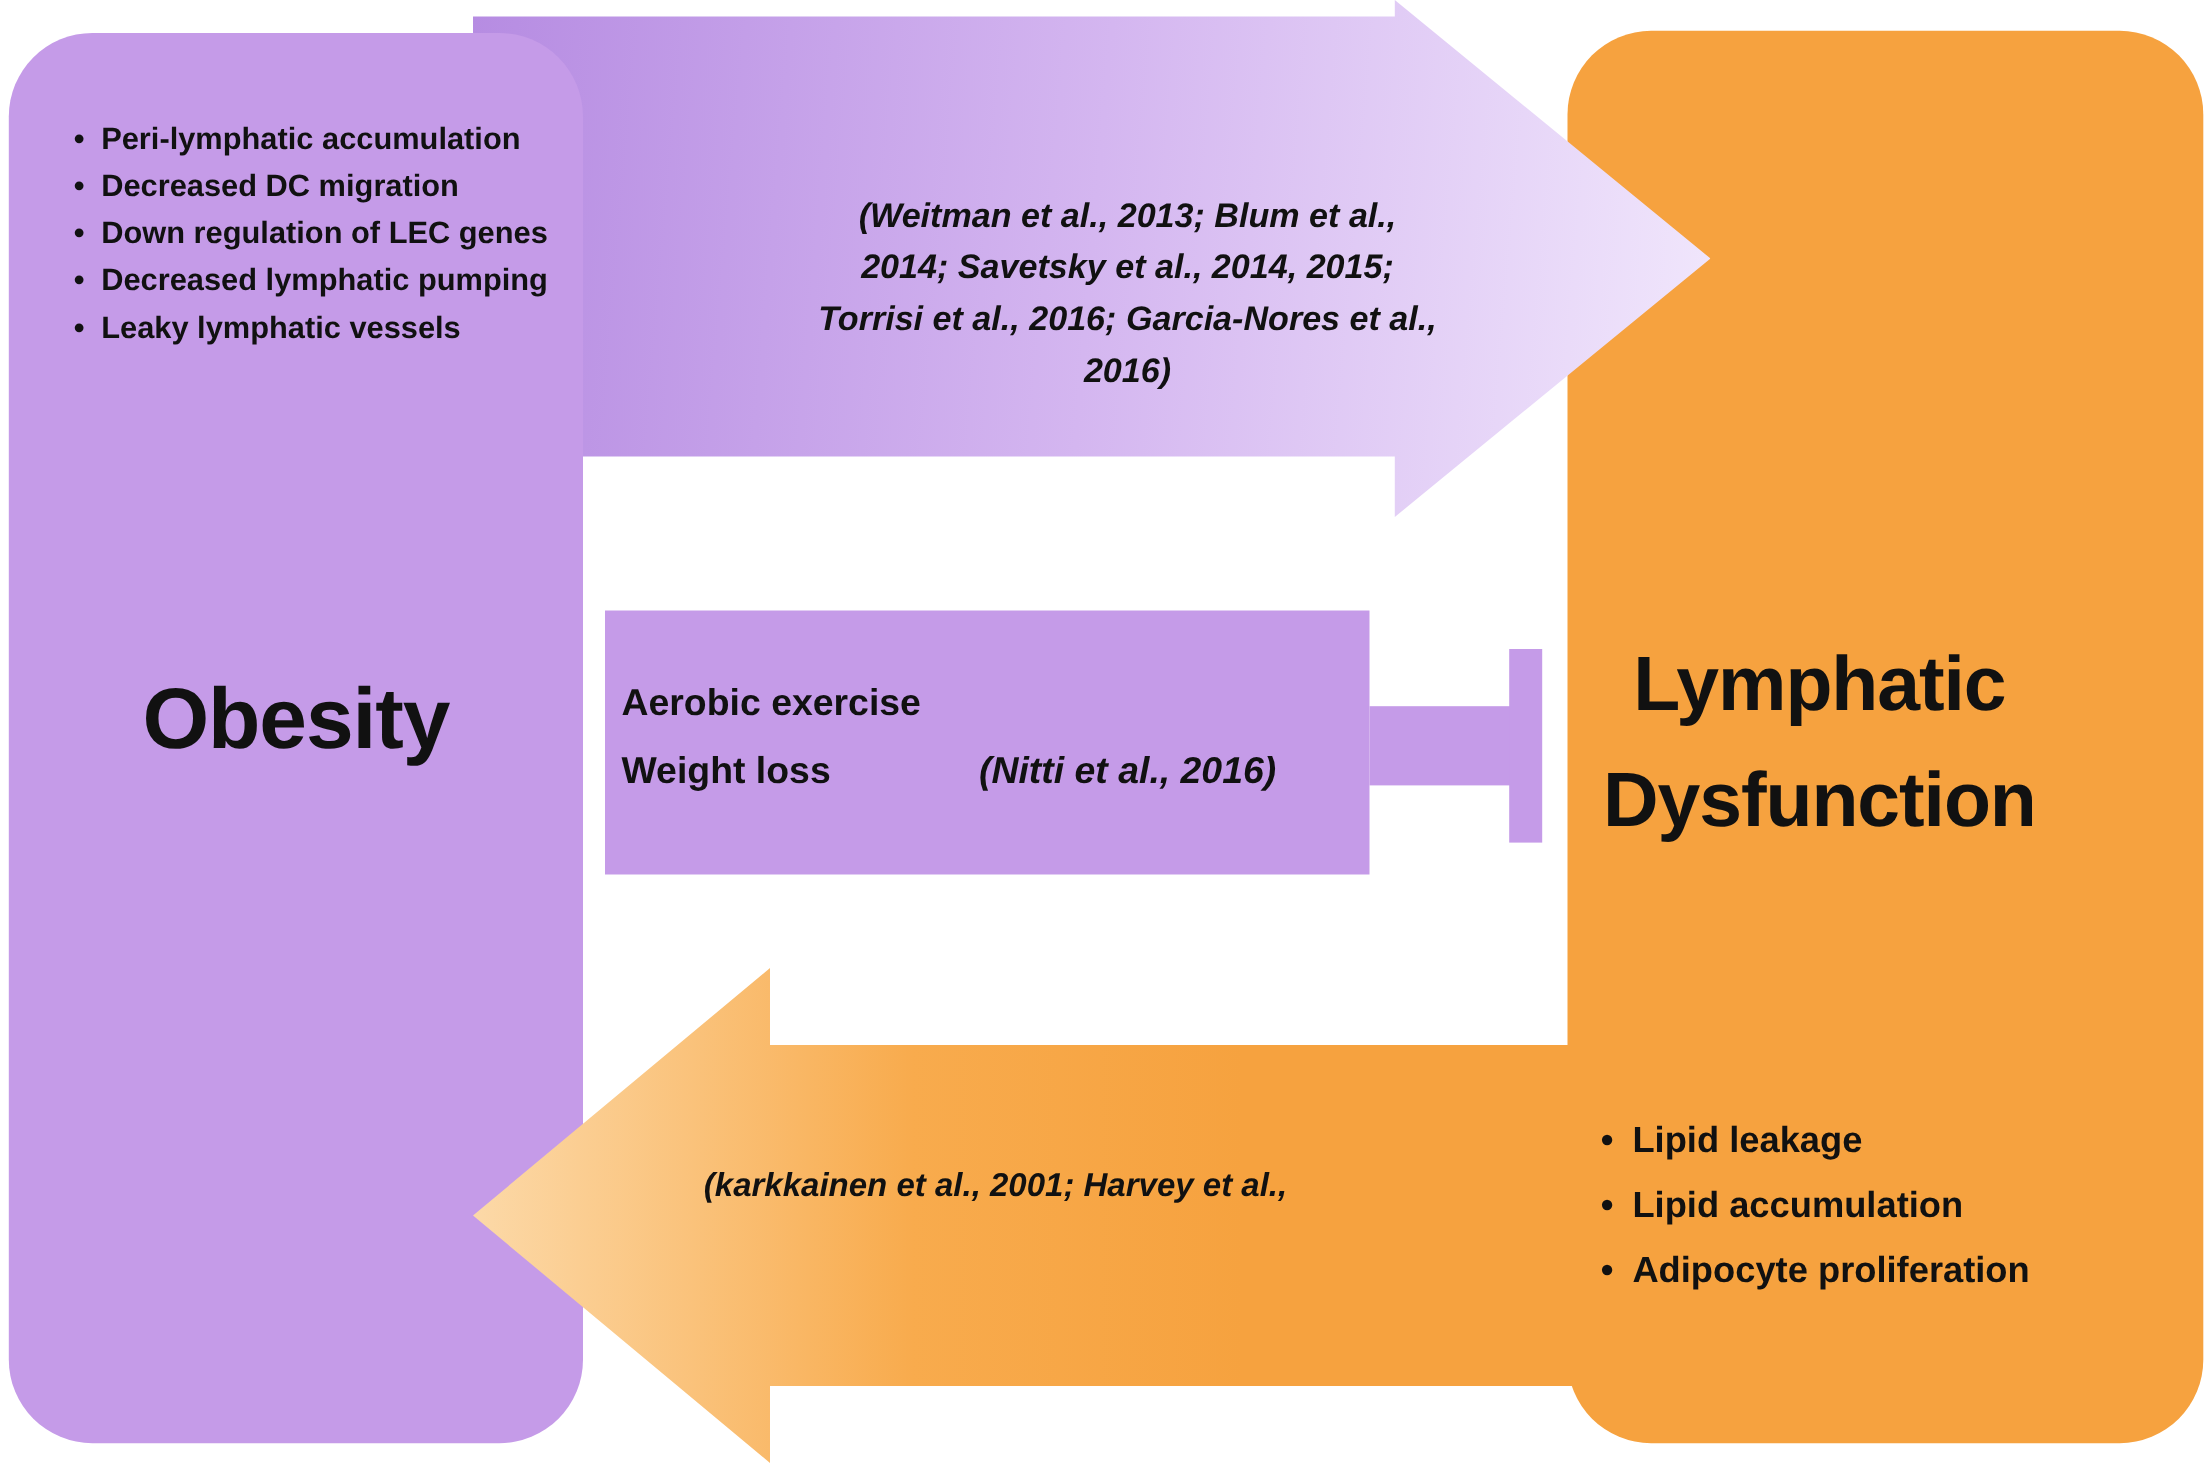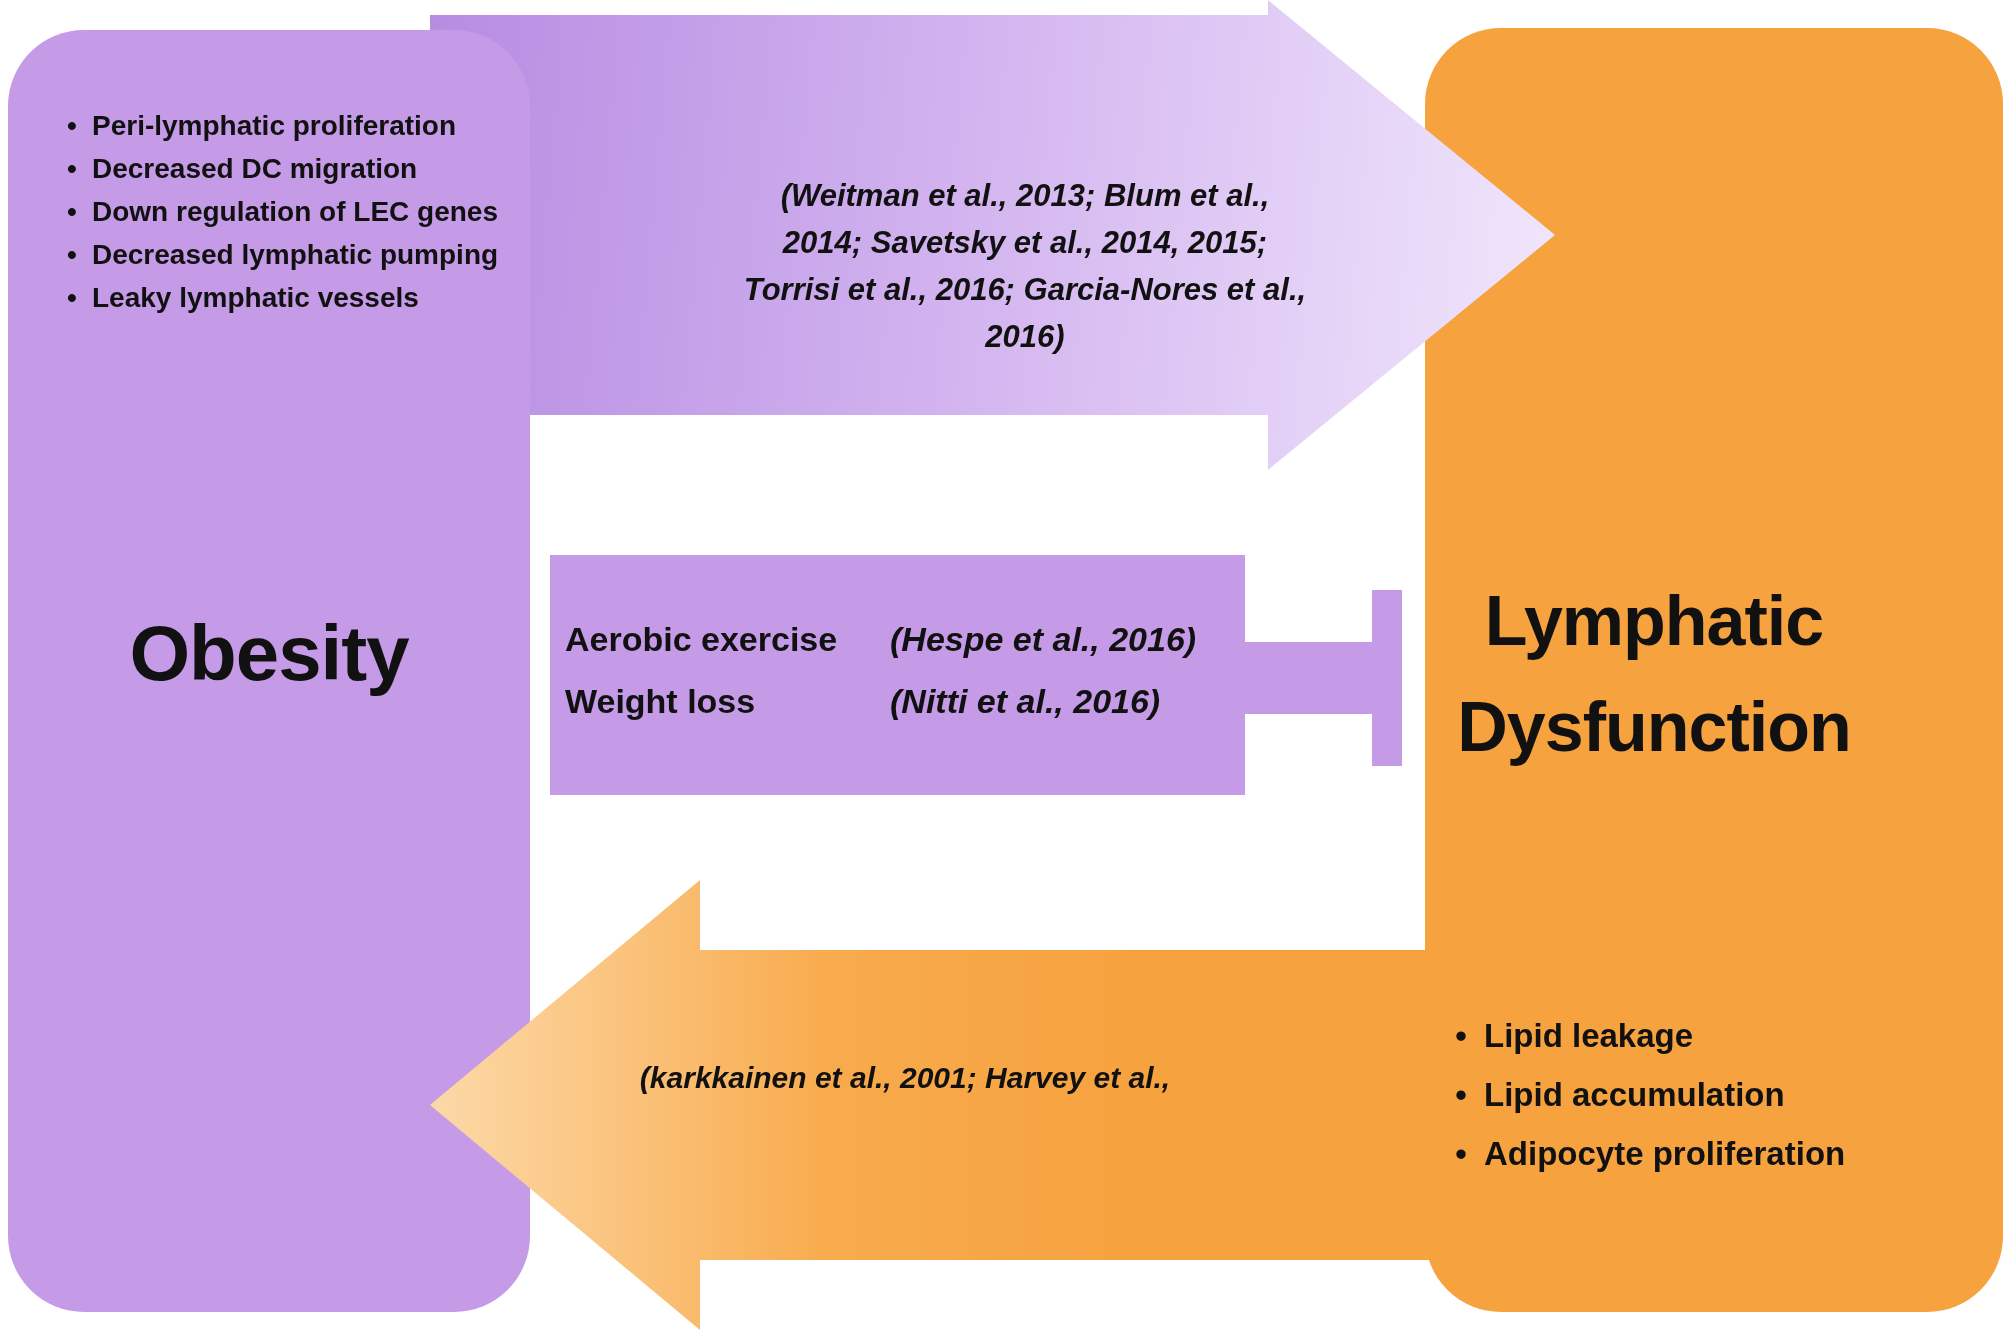--- a/index.html
+++ b/index.html
@@ -86,21 +86,21 @@
   <div class="abs top-arrow"></div>
   <div class="abs obesity-box"></div>
   <div class="abs bottom-arrow"></div>
   <div class="abs inhibit-bar"></div>
   <div class="abs inhibit-stem"></div>
   <div class="abs inhibit-tbar"></div>
 
   <div class="abs txt obesity-bullets">
     <div class="bullet-row">
       <span class="bullet-dot">•</span>
-      <span>Peri-lymphatic proliferation</span>
+      <span>Peri-lymphatic accumulation</span>
     </div>
     <div class="bullet-row">
       <span class="bullet-dot">•</span>
       <span>Decreased DC migration</span>
     </div>
     <div class="bullet-row">
       <span class="bullet-dot">•</span>
       <span>Down regulation of LEC genes</span>
     </div>
     <div class="bullet-row">
@@ -118,21 +118,20 @@
   <div class="abs txt top-citation">
     <div>(Weitman et al., 2013; Blum et al.,</div>
     <div>2014; Savetsky et al., 2014, 2015;</div>
     <div>Torrisi et al., 2016; Garcia-Nores et al.,</div>
     <div>2016)</div>
   </div>
 
   <div class="abs txt inhibit-text">
     <div class="inhibit-row">
       <span class="inhibit-label">Aerobic exercise</span>
-      <span class="inhibit-cite">(Hespe et al., 2016)</span>
     </div>
     <div class="inhibit-row">
       <span class="inhibit-label">Weight loss</span>
       <span class="inhibit-cite">(Nitti et al., 2016)</span>
     </div>
   </div>
 
   <div class="abs txt lymphatic-title">
     <div>Lymphatic</div>
     <div>Dysfunction</div>

